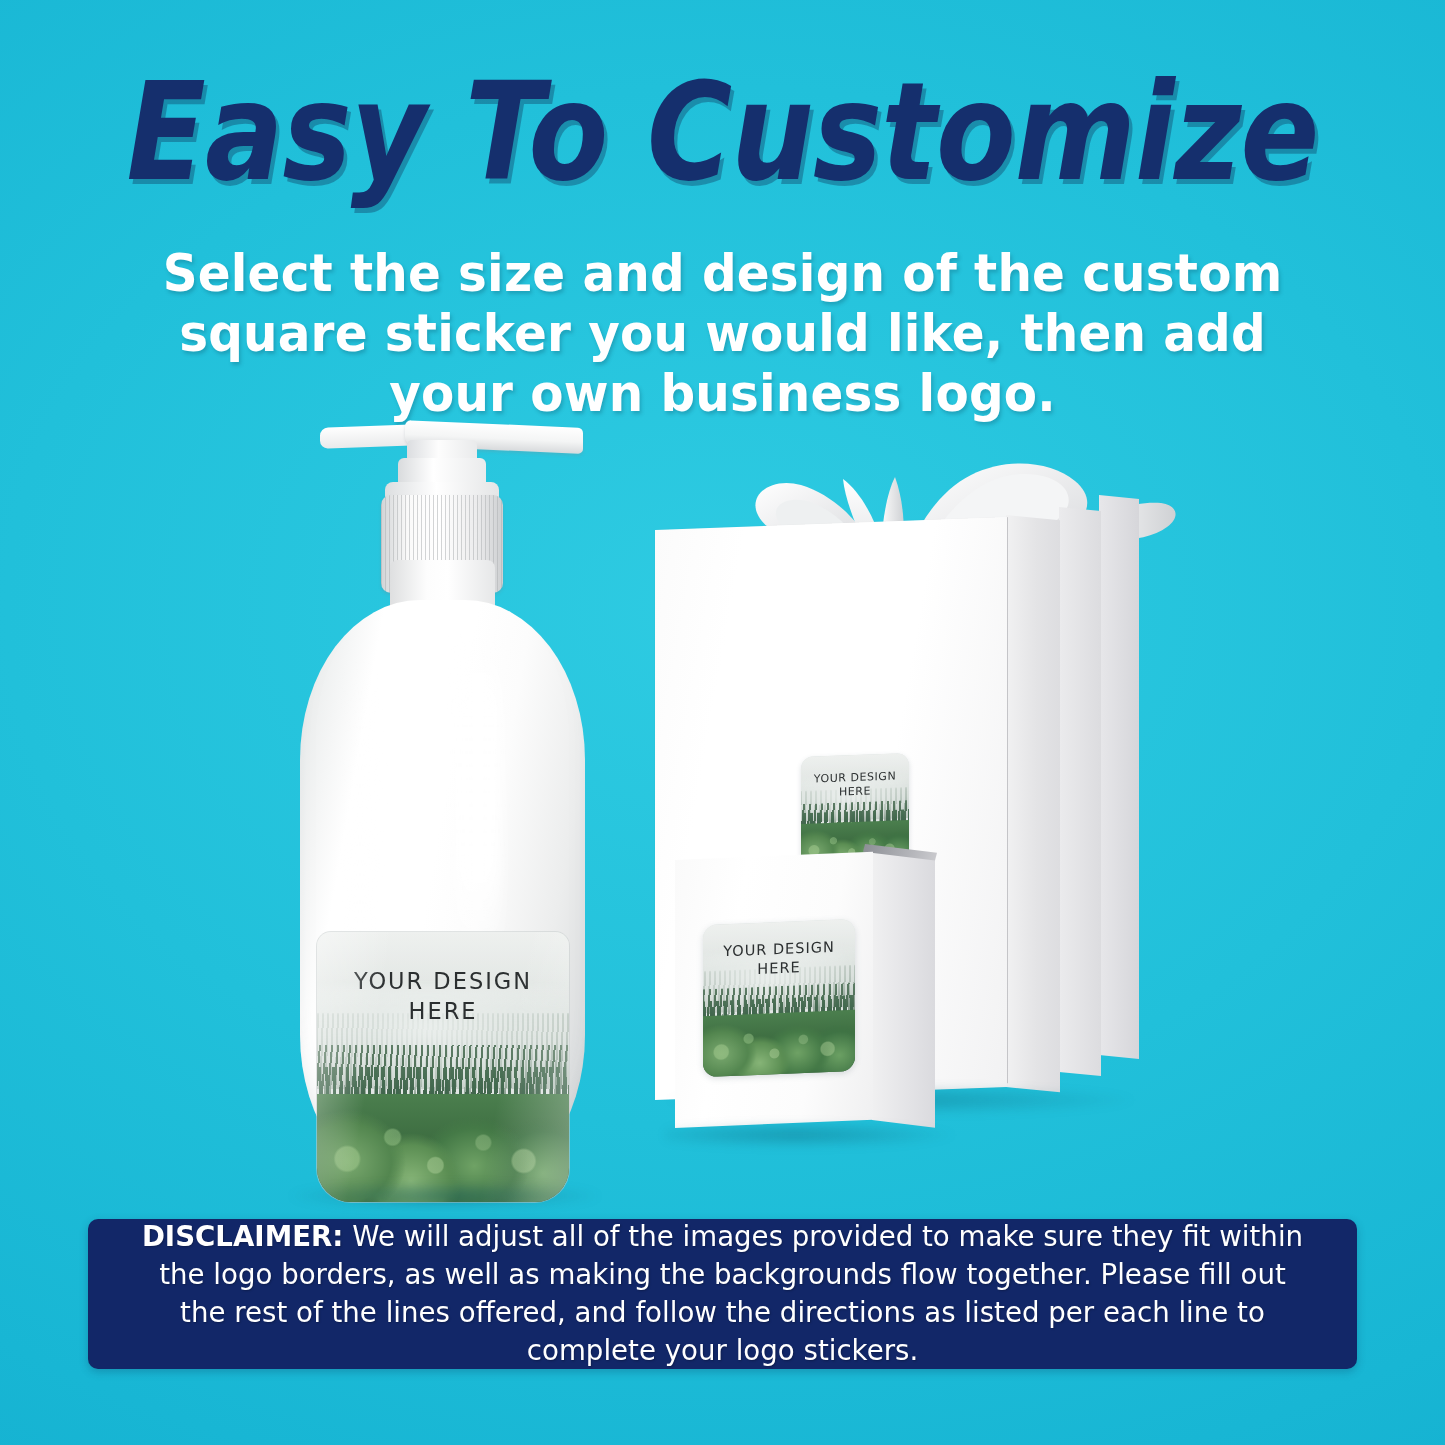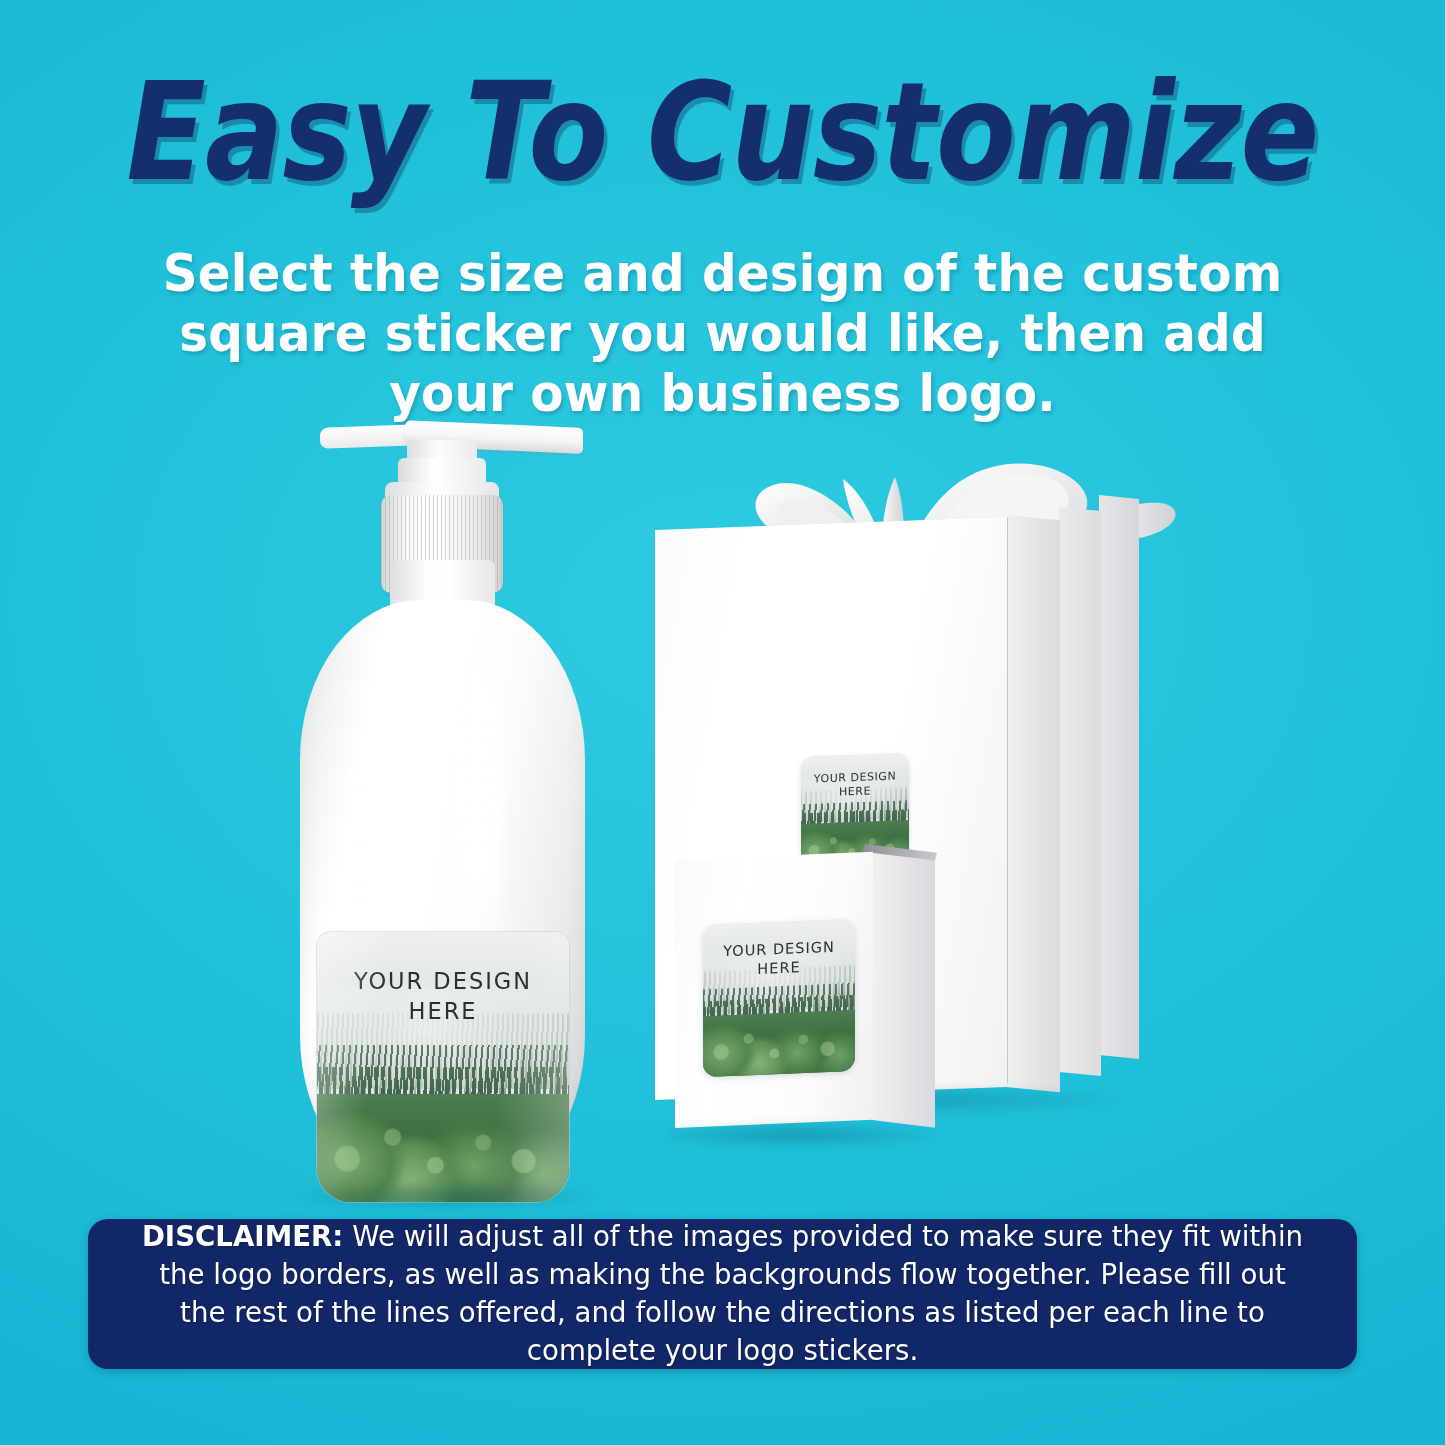--- a/index.html
+++ b/index.html
@@ -264,21 +264,21 @@
     border-radius:14px;overflow:hidden;
     transform:skewY(-2.4deg);
     box-shadow:0 2px 6px rgba(90,110,120,.22);
   }
   .sb-sticker .caption{font-size:14.5px;letter-spacing:1.0px;top:12%;}
 
   
   .disclaimer{
     position:absolute;left:88px;top:1219px;width:1269px;height:150px;
     background:#122768;
-    border-radius:20px;
+    border-radius:10px;
     box-shadow:0 3px 9px rgba(8,40,80,.25);
     display:flex;align-items:center;justify-content:center;
     padding:0 26px;box-sizing:border-box;
   }
   .disclaimer p{
     margin:0;text-align:center;color:#ffffff;
     font-family:"DejaVu Sans", sans-serif;
     font-weight:400;font-size:28.5px;line-height:1.33;
     transform:scaleX(0.97);
     text-shadow:1px 1px 2px rgba(0,0,0,.25);

